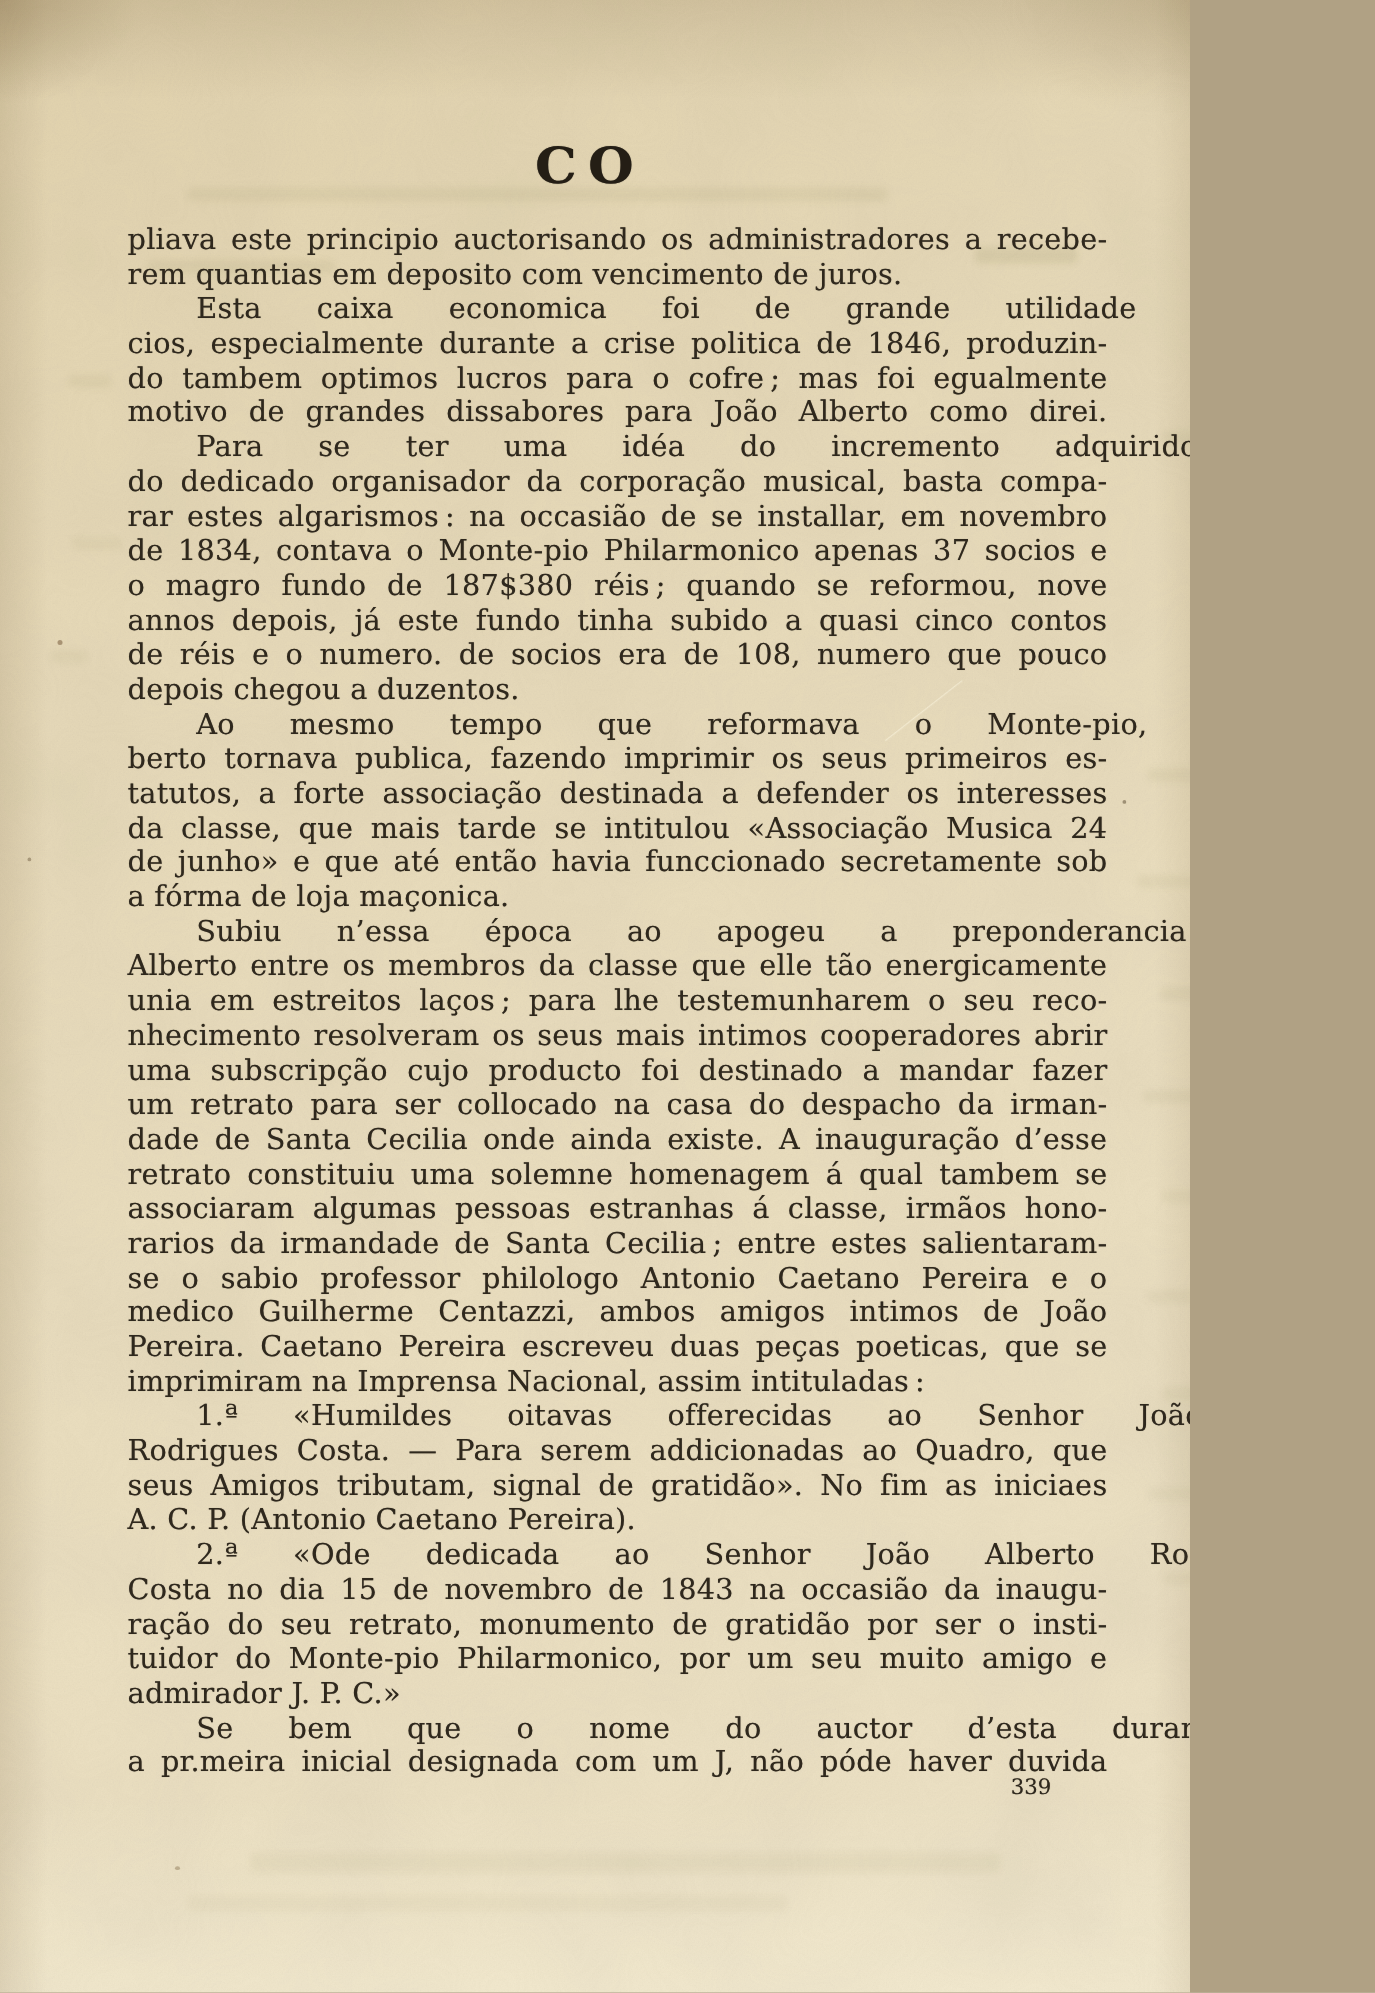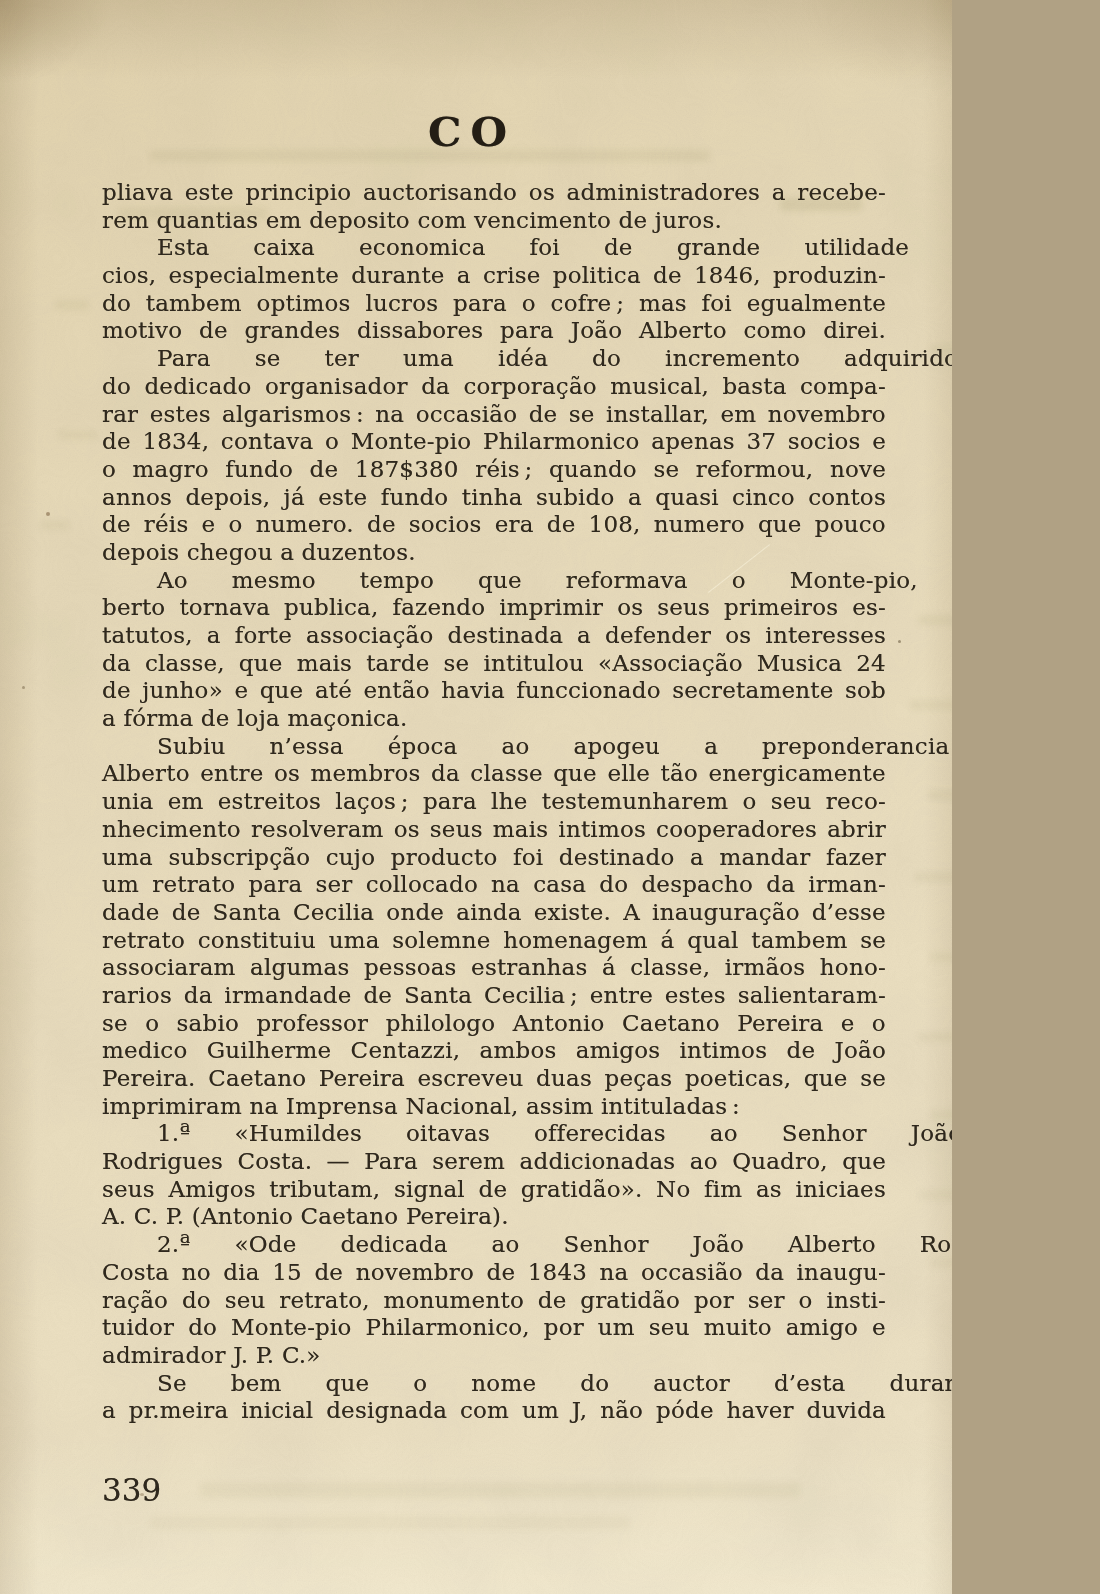--- a/index.html
+++ b/index.html
@@ -31,23 +31,23 @@
   }
   .line{
     box-sizing:border-box; width:100%;
     height:27.7px; line-height:27.7px; font-size:23px;
     white-space:nowrap;
   }
   .line.just{display:flex; justify-content:space-between; white-space:normal;}
   .line.just span{white-space:nowrap;}
   .line.indent{padding-left:55px;gap:44px;}
   .pagenum{
-    position:absolute; left:102px; top:1472px; width:784px;
+    position:absolute; left:102px; top:1420px; width:784px;
     box-sizing:border-box; padding-right:45px;
-    text-align:left; font-size:31px; color:var(--ink,#30281e);
+    text-align:right; font-size:17px; color:var(--ink,#30281e);
     text-shadow:0 0 .6px rgba(44,36,24,.5);
   }
   .ghost{
     position:absolute; background:rgba(143,138,88,.20);
     filter:blur(3px); border-radius:4px; pointer-events:none;
   }
   .speck{position:absolute; border-radius:50%; pointer-events:none;}
   .crease{
     position:absolute; left:700px; top:568px; width:78px; height:1px;
     background:rgba(255,250,230,.55); transform:rotate(-38deg);

